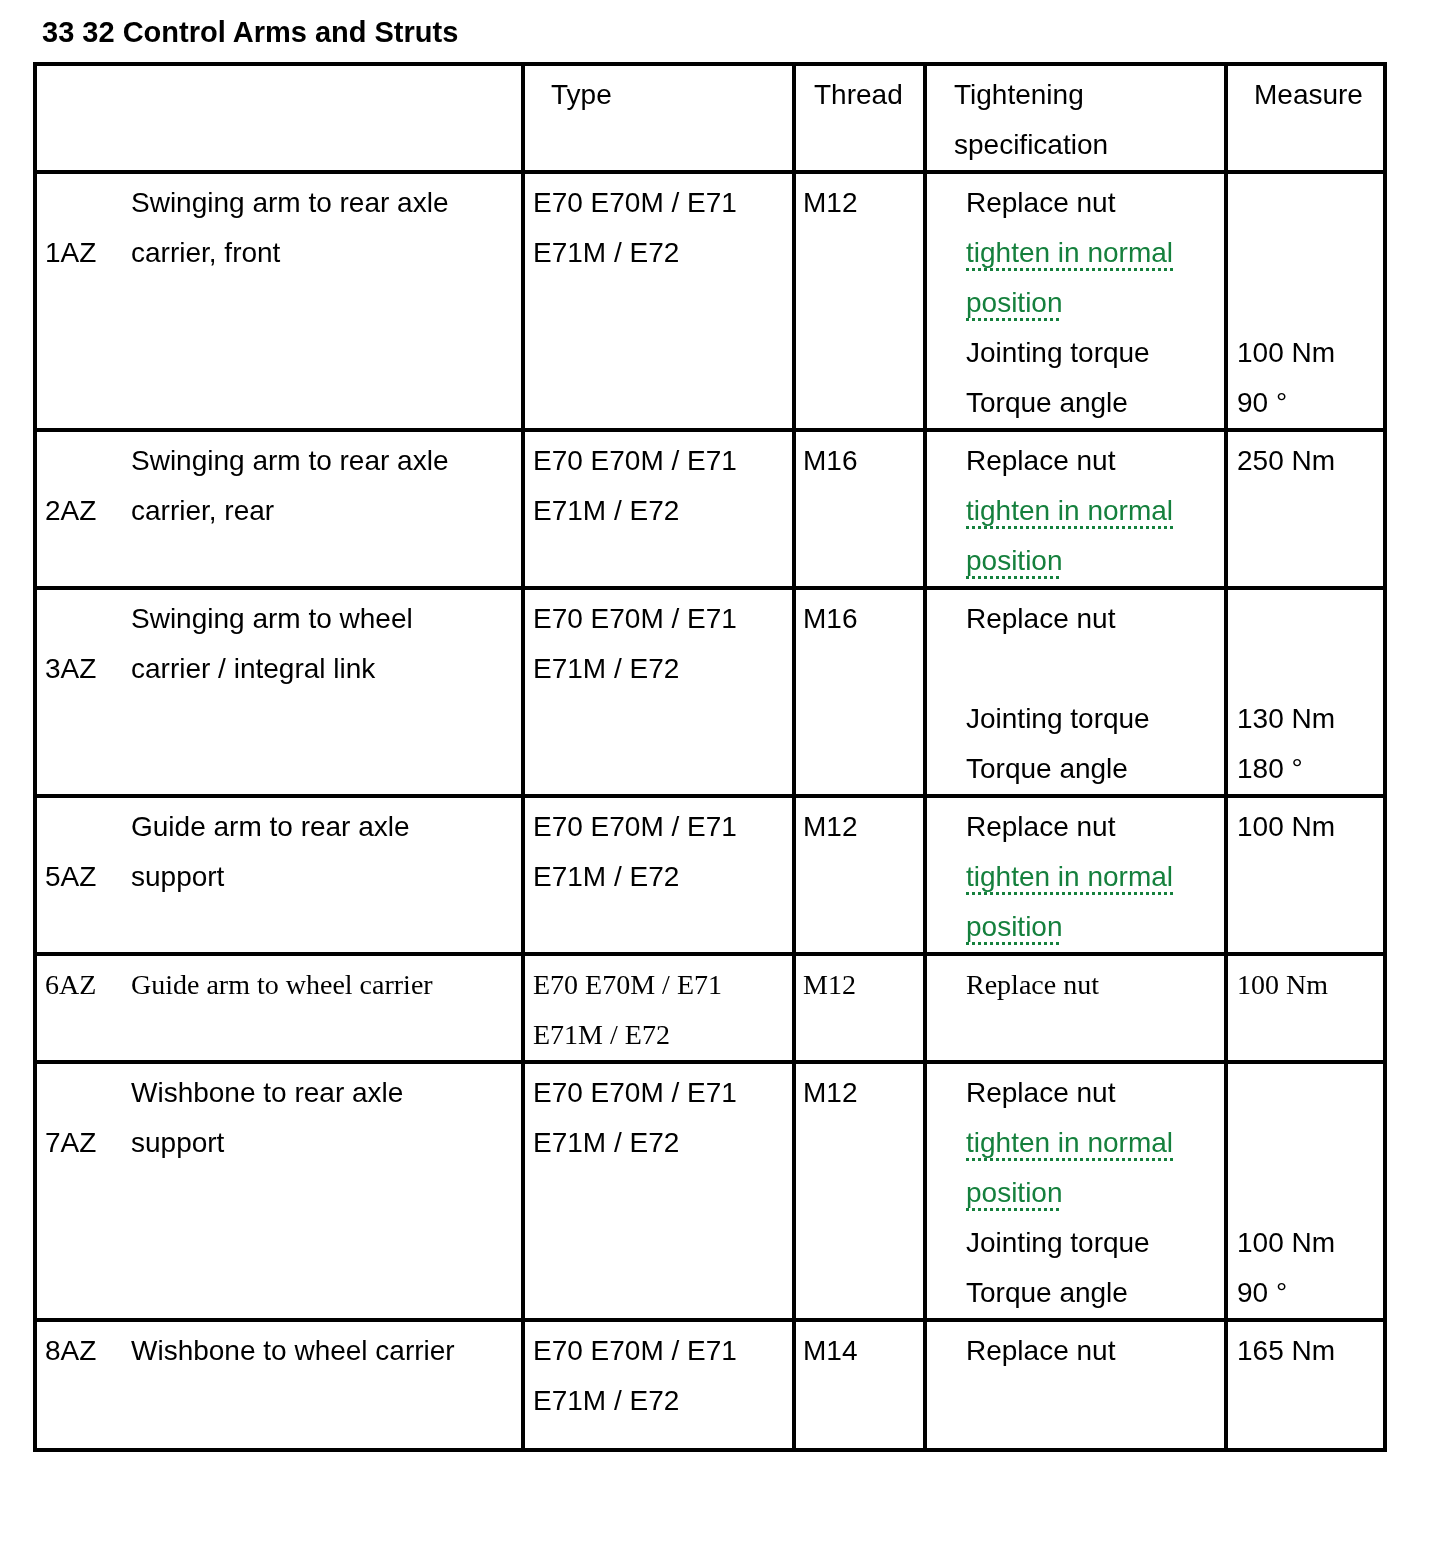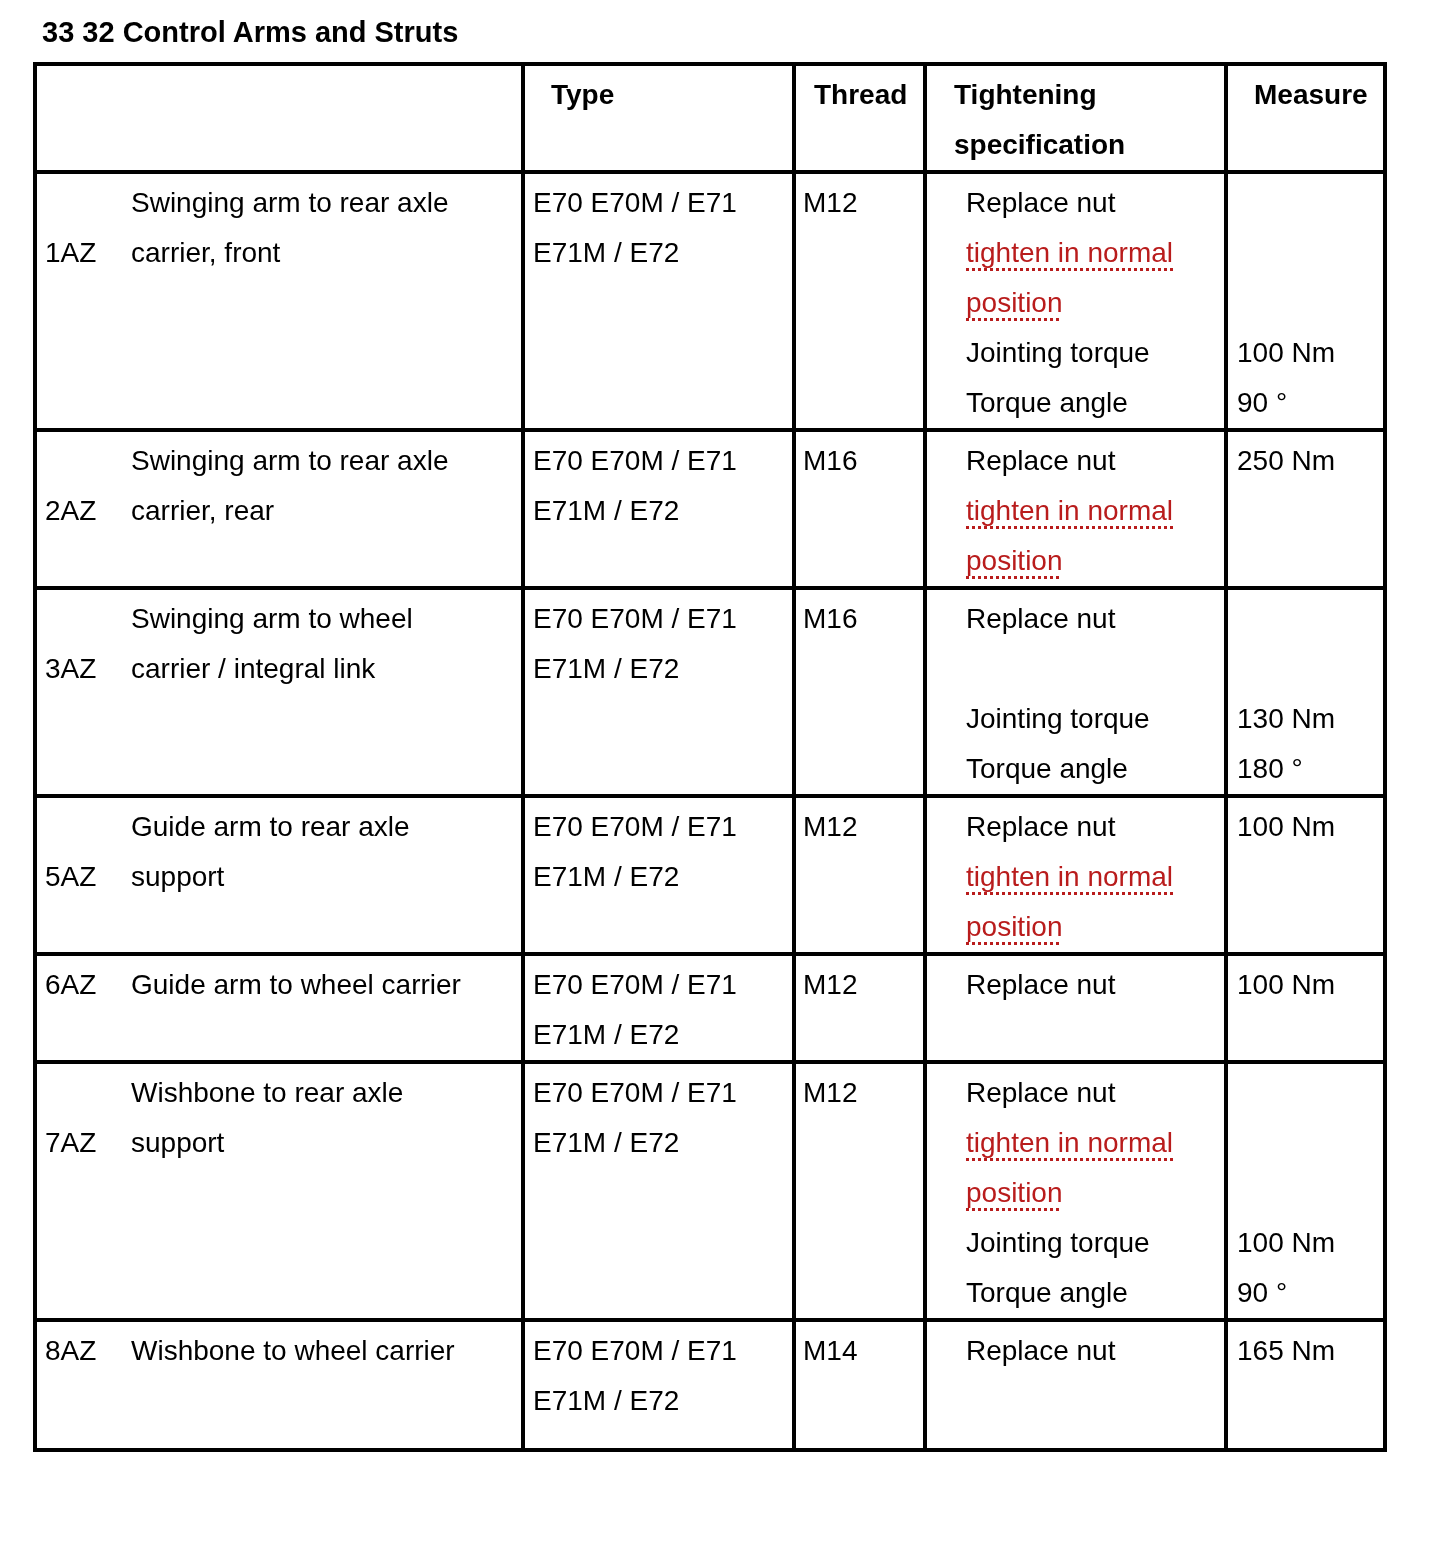--- a/index.html
+++ b/index.html
@@ -28,51 +28,51 @@
   }
   .spec-table td, .spec-table th {
     border: 4px solid #000000;
     vertical-align: top;
     font-size: 28px;
     line-height: 50px;
     text-align: left;
     padding: 4px 4px 0 8px;
     overflow: hidden;
   }
-  .spec-table th { font-weight: bold; }
+  .spec-table th { font-weight: normal; }
   th.h-type    { padding-left: 26px; }
   th.h-thread  { padding-left: 18px; padding-right: 0; }
   th.h-spec    { padding-left: 27px; }
   th.h-measure { padding-left: 26px; padding-right: 0; }
 
   tr.header-row { height: 101px; }
   tr.r0 { height: 254px; }
   tr.r1 { height: 153px; }
   tr.r2 { height: 207px; }
   tr.r3 { height: 103px; }
   tr.r4 { height: 155px; }
-  tr.r5 { height: 105px; }
+  tr.r5 { height: 105px; font-family: Liberation Serif, serif; }
   tr.r6 { height: 253px; }
   tr.r7 { height: 130px; }
 
   td.c-item { padding-left: 8px; }
   .item-flex { display: flex; align-items: flex-end; }
   .row-label { width: 86px; flex: 0 0 86px; }
   .row-desc  { width: 330px; flex: 0 0 330px; }
 
   td.c-type   { padding-left: 8px; }
   td.c-thread { padding-left: 7px; }
   td.c-spec   { padding-left: 27px; padding-right: 6px; }
   td.c-measure{ padding-left: 9px; padding-right: 4px; }
 
   .spec-line { min-height: 50px; margin-left: 12px; }
   .mline { height: 50px; white-space: nowrap; }
 
   .link {
-    color: #b91c1c;
+    color: #15803d;
     text-decoration: underline;
     text-decoration-style: dotted;
     text-decoration-thickness: 3px;
     text-underline-offset: 6px;
     cursor: pointer;
   }
 </style>
 </head>
 <body>
 

